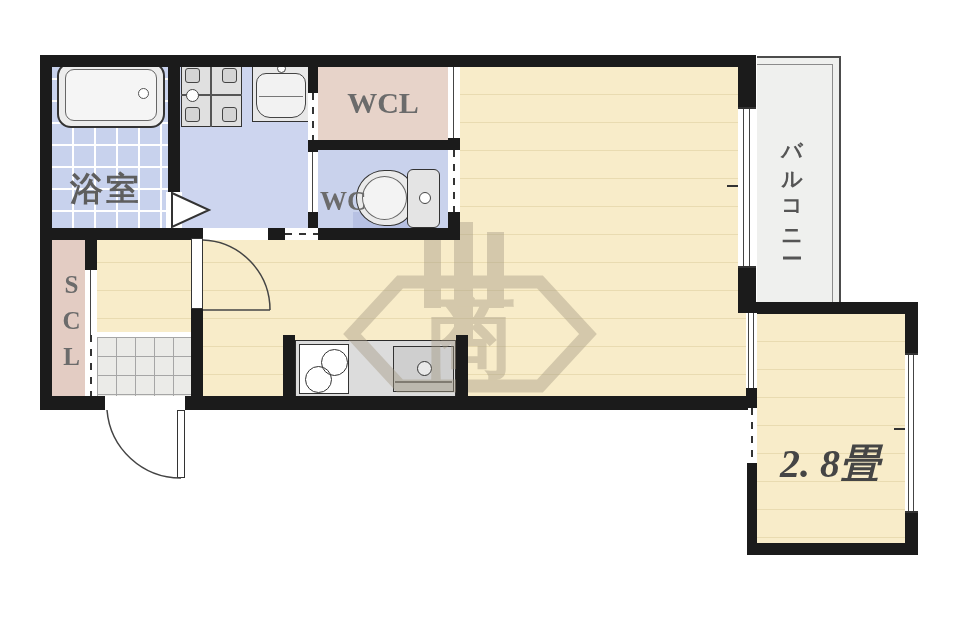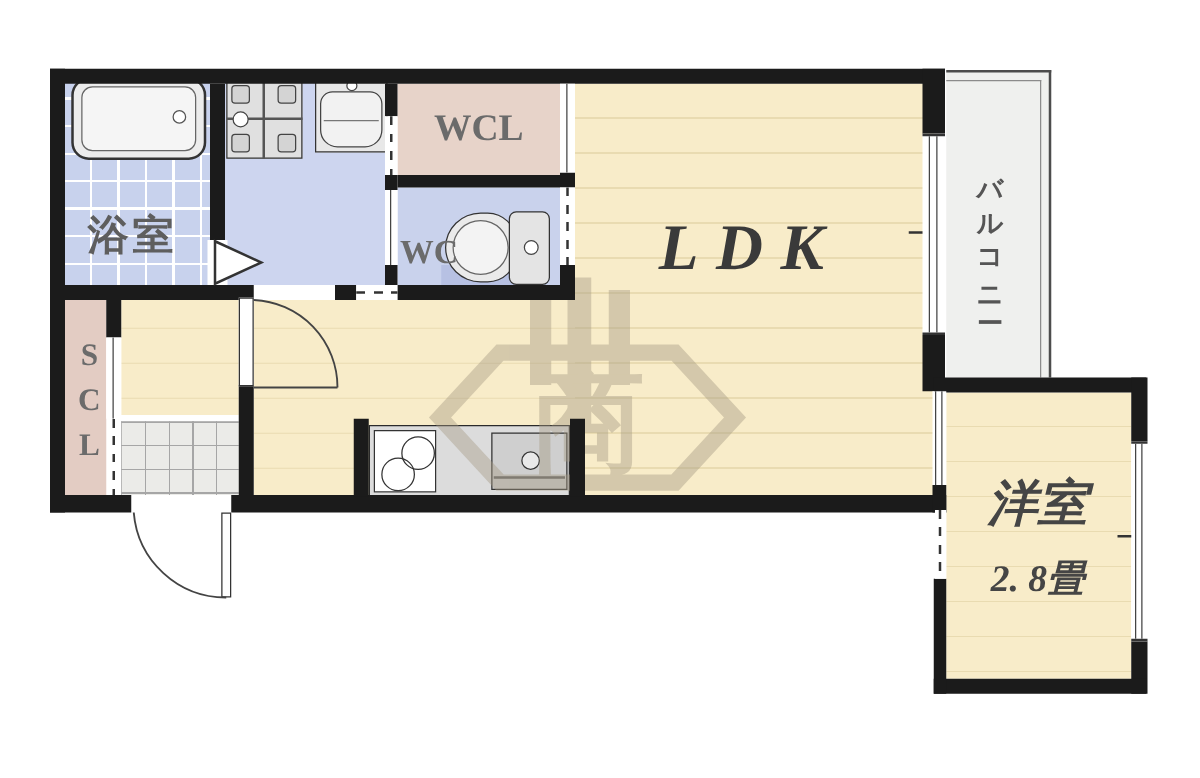--- a/index.html
+++ b/index.html
@@ -187,17 +187,15 @@
     <path d="M 270 310 A 70 70 0 0 0 203 240" fill="none" stroke="#444" stroke-width="1.5"></path>
     <line x1="203" y1="310" x2="270" y2="310" stroke="#444" stroke-width="1.5"></line>
     <polygon points="172,193 209,210 172,227" fill="#fff" stroke="#333" stroke-width="2"></polygon>
   </svg>
 
   <div class="label" style="left:318px;top:84px;width:130px;height:38px;font-size:30px;line-height:38px;text-align:center;color:#6b6b6b;">WCL</div>
   <div class="label" style="left:50px;top:167px;width:112px;height:44px;font-size:33px;line-height:44px;text-align:center;letter-spacing:3px;">浴室</div>
   <div class="label" style="left:320px;top:183px;width:52px;height:36px;font-size:27px;line-height:36px;text-align:left;color:#6b6b6b;">WC</div>
   <div class="label lbl-v" style="left:53px;top:250px;width:32px;height:150px;font-size:25px;letter-spacing:9px;color:#6b6b6b;text-align:center;">SCL</div>
   <div class="label lbl-v" style="left:778px;top:80px;width:28px;height:220px;font-size:21px;letter-spacing:6px;color:#555;text-align:center;">バルコニー</div>
-  <div class="label" style="left:470px;top:168px;width:260px;height:62px;font-size:52px;line-height:62px;text-align:center;font-style:italic;letter-spacing:14px;color:#3a3a3a;">LDK</div>
-  <div class="label" style="left:752px;top:376px;width:156px;height:54px;font-size:40px;line-height:54px;text-align:center;font-style:italic;color:#454545;">洋室</div>
-  <div class="label" style="left:750px;top:436px;width:160px;height:56px;font-size:30px;line-height:56px;text-align:center;font-style:italic;color:#454545;">2. 8畳</div>
+  <div class="label" style="left:750px;top:436px;width:160px;height:56px;font-size:40px;line-height:56px;text-align:center;font-style:italic;color:#454545;">2. 8畳</div>
 
 </div>
 
 </body></html>

